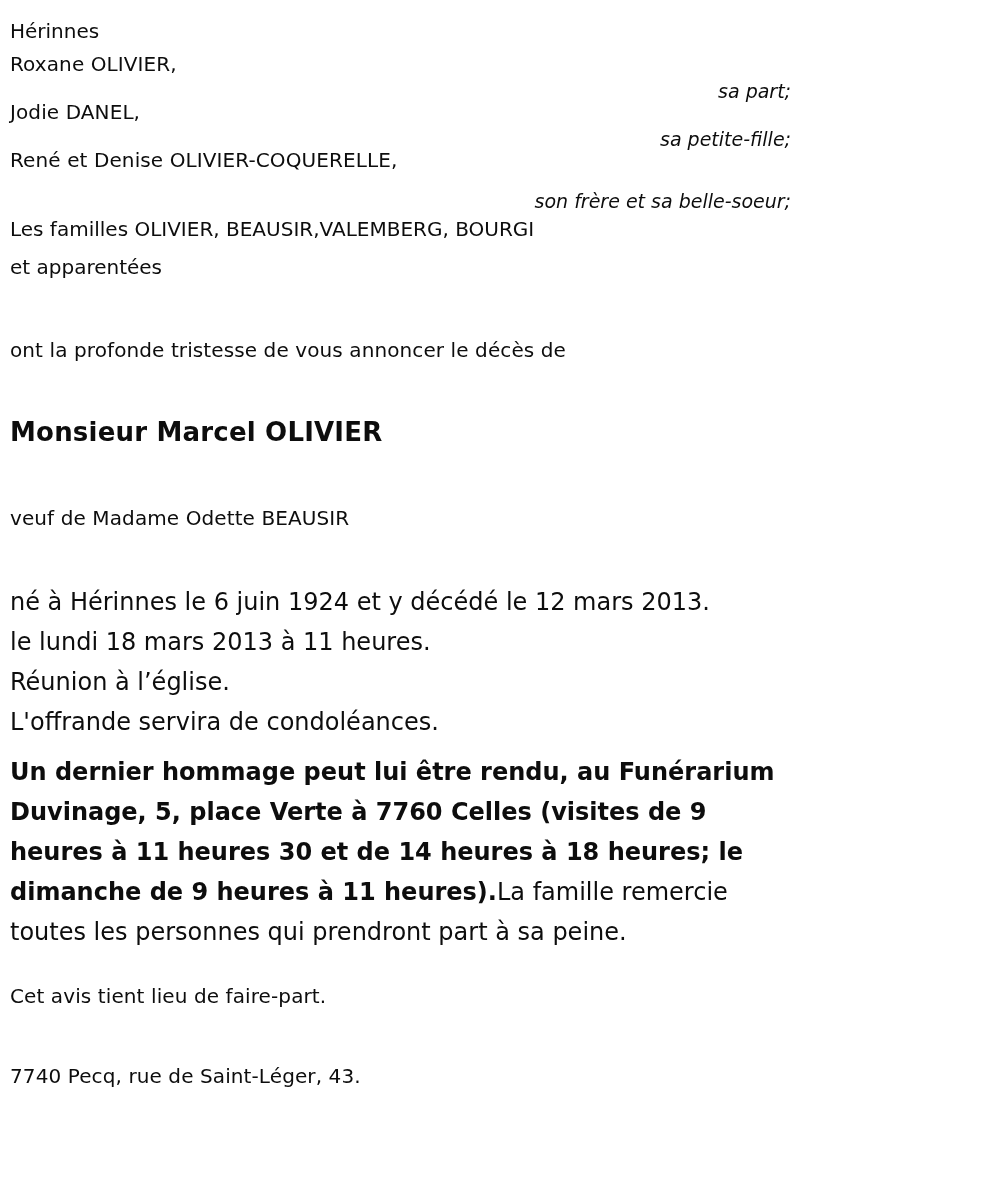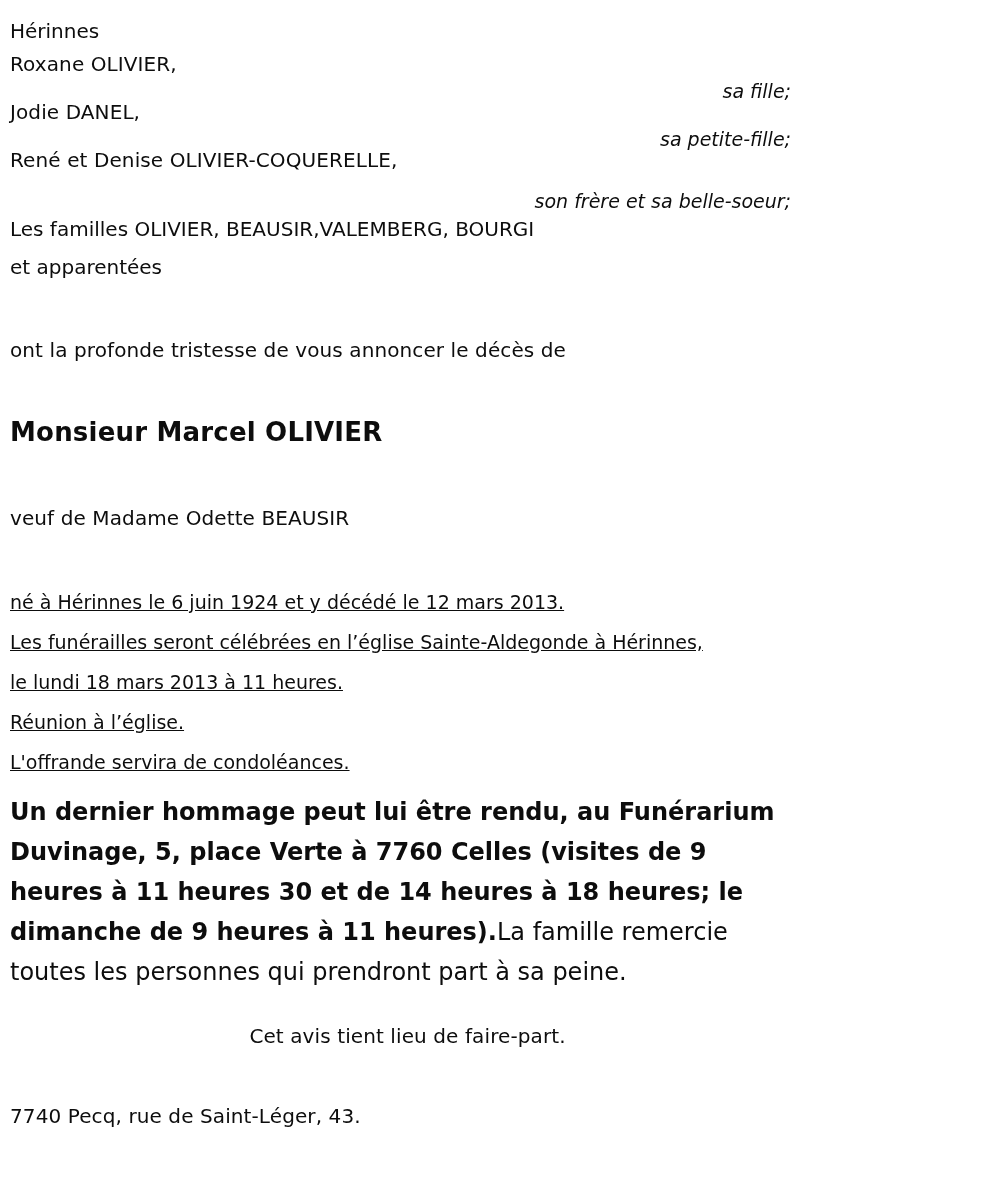--- a/index.html
+++ b/index.html
@@ -103,56 +103,54 @@
   }
 
   .spouse {
     margin-top: 46px;
   }
 
   .details {
     margin-top: 44px;
   }
   .details .line {
-    font-size: 19px;
+    font-size: 24px;
     line-height: 40px;
-    text-decoration: underline;
   }
 
   .hommage {
     margin-top: 10px;
     font-size: 24px;
     line-height: 40px;
     max-width: 978px;
   }
   .hommage b,
   .hommage .bold {
     font-weight: 700;
   }
 
   .closing {
     margin-top: 23px;
-    text-align: center;
   }
   .address {
     margin-top: 40px;
   }
 </style>
 </head>
 <body>
 
 <div class="notice">
 
   <div class="para-tight">Hérinnes</div>
 
   <div class="relations-block">
 
     <div class="relation-row rel-0">
       <div class="person-name">Roxane OLIVIER,</div>
-      <div class="relation-label">sa fille;</div>
+      <div class="relation-label">sa part;</div>
     </div>
 
     <div class="relation-row rel-1">
       <div class="person-name">Jodie DANEL,</div>
       <div class="relation-label">sa petite-fille;</div>
     </div>
 
     <div class="relation-row rel-2">
       <div class="person-name">René et Denise OLIVIER-COQUERELLE,</div>
       <div class="relation-label">son frère et sa belle-soeur;</div>
@@ -166,21 +164,20 @@
   </div>
 
   <div class="para announce">ont la profonde tristesse de vous annoncer le décès de</div>
 
   <div class="deceased-name">Monsieur Marcel OLIVIER</div>
 
   <div class="para spouse">veuf de Madame Odette BEAUSIR</div>
 
   <div class="details">
     <div class="line">né à Hérinnes le 6 juin 1924 et y décédé le 12 mars 2013.</div>
-    <div class="line">Les funérailles seront célébrées en l’église Sainte-Aldegonde à Hérinnes,</div>
     <div class="line">le lundi 18 mars 2013 à 11 heures.</div>
     <div class="line">Réunion à l’église.</div>
     <div class="line">L'offrande servira de condoléances.</div>
   </div>
 
   <p class="hommage"><span class="bold">Un dernier hommage peut lui être rendu, au Funérarium Duvinage, 5, place Verte à 7760 Celles (visites de 9 heures à 11 heures 30 et de 14 heures à 18 heures; le dimanche de 9 heures à 11 heures).</span><span>La famille remercie toutes les personnes qui prendront part à sa peine.</span></p>
 
   <div class="para closing">Cet avis tient lieu de faire-part.</div>
 
   <div class="para address">7740 Pecq, rue de Saint-Léger, 43.</div>

